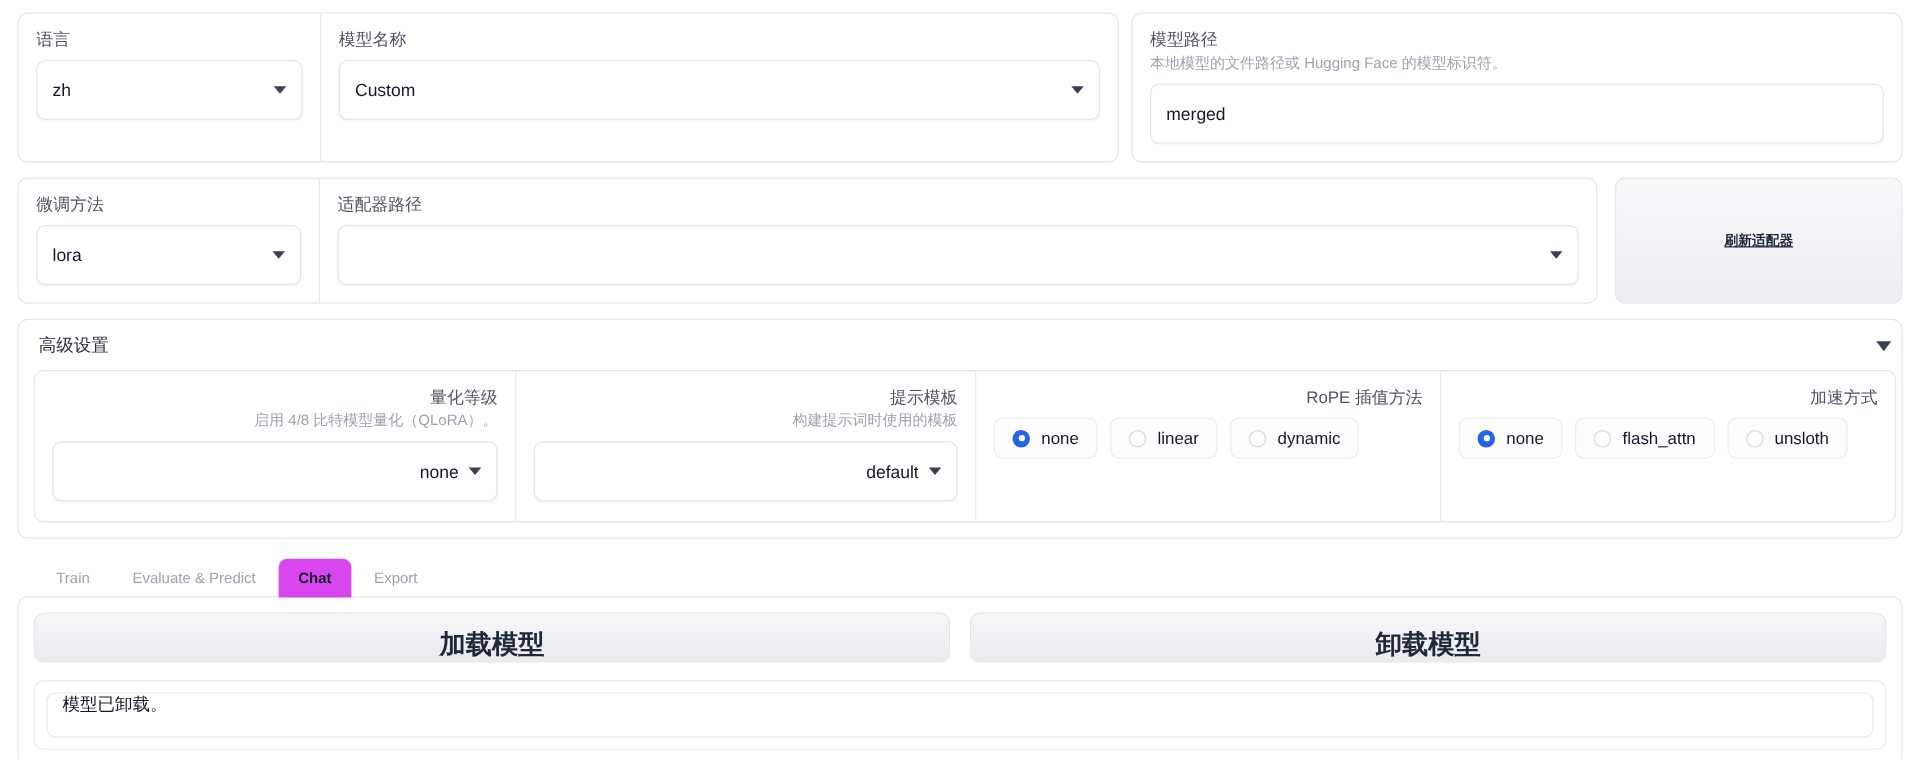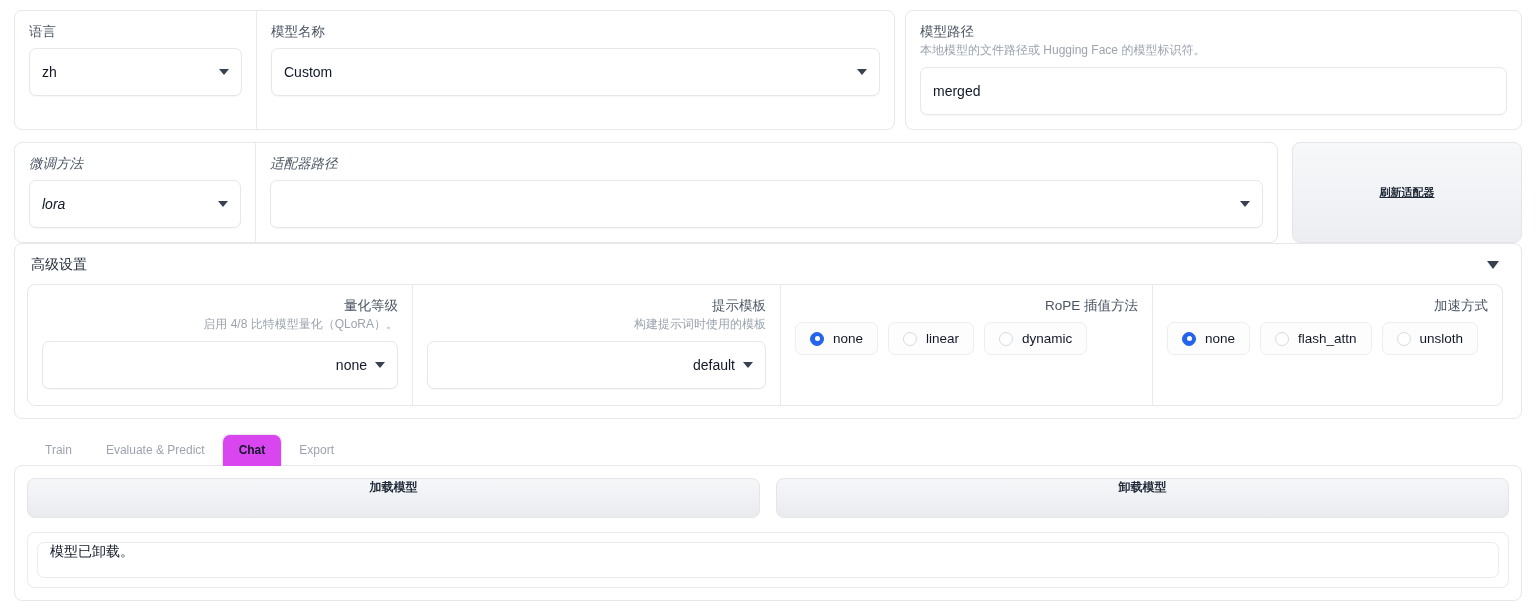--- a/index.html
+++ b/index.html
@@ -66,36 +66,36 @@
 
   
   .row1 { display: flex; gap: 10px; }
   .row1 .left { display: flex; flex: 0 0 881px; }
   .row1 .c-lang  { flex: 0 0 241px; }
   .row1 .c-model { flex: 1 1 auto; }
   .row1 .right   { flex: 1 1 auto; }
 
   
   .row2 { display: flex; gap: 14px; margin-top: 12px; }
-  .row2 .left { display: flex; flex: 0 0 1264px; font-style: italic; }
+  .row2 .left { display: flex; flex: 0 0 1264px; }
   .row2 .c-ft { flex: 0 0 240px; }
   .row2 .c-ad { flex: 1 1 auto; }
   .btn-refresh {
     flex: 1 1 auto;
     border: 1px solid #e3e5e8;
     border-radius: 8px;
     background: linear-gradient(180deg, #f7f8fa 0%, #eceef1 100%);
     display: flex; align-items: center; justify-content: center;
     font-size: 11px; font-weight: bold; color: #1f2937;
     cursor: pointer;
     text-decoration: underline;
   }
 
   
-  .adv { padding: 10px 18px 12px 12px; }
+  .adv { margin-top: 12px; padding: 10px 4px 12px 12px; }
   .adv-head {
     display: flex; align-items: center; justify-content: space-between;
     padding: 2px 4px 10px 4px;
     cursor: pointer;
   }
   .adv-title { font-size: 14px; color: #1f2937; }
   .tri-down {
     width: 0; height: 0;
     border-left: 6px solid transparent;
     border-right: 6px solid transparent;
@@ -157,22 +157,22 @@
 
   
   .panel { margin-top: 0; padding: 12px; }
   .btn-row { display: flex; gap: 16px; }
   .big-btn {
     flex: 1 1 0;
     height: 40px;
     border: 1px solid #e3e5e8;
     border-radius: 8px;
     background: linear-gradient(180deg, #f6f7f9 0%, #e9ebef 100%);
-    display: flex; align-items: flex-start; justify-content: center;
-    font-size: 12px; font-weight: bold; color: #1f2937;
+    display: flex; align-items: flex-end; justify-content: center;
+    font-size: 21px; font-weight: bold; color: #1f2937;
     cursor: pointer;
   }
   .status-wrap {
     margin-top: 14px;
     border: 1px solid #e9ebed;
     border-radius: 8px;
     padding: 9px;
   }
   .status-box {
     border: 1px solid #e9ebed;

